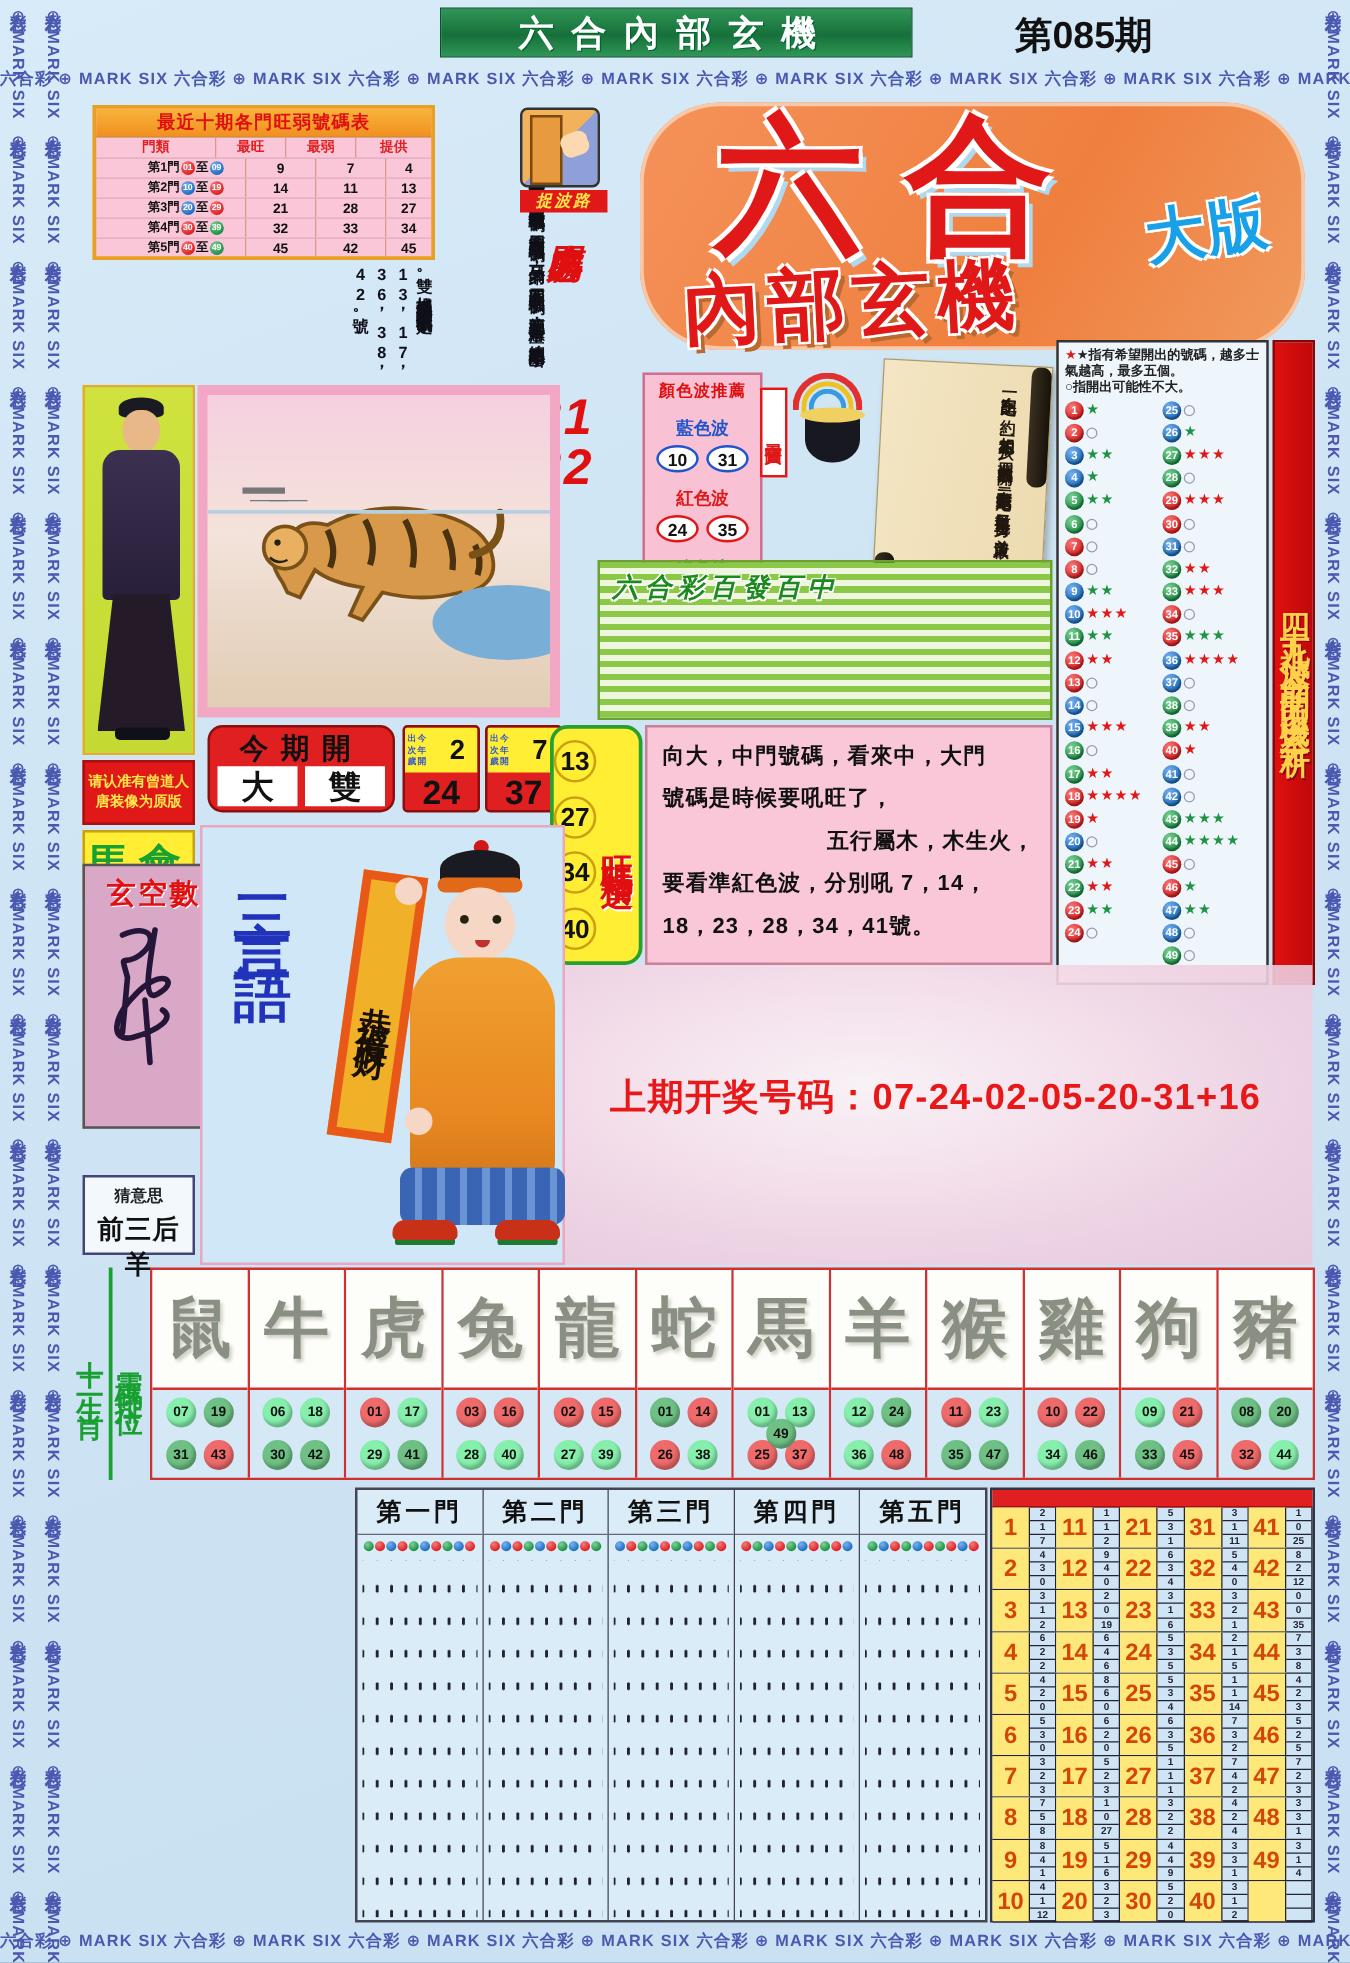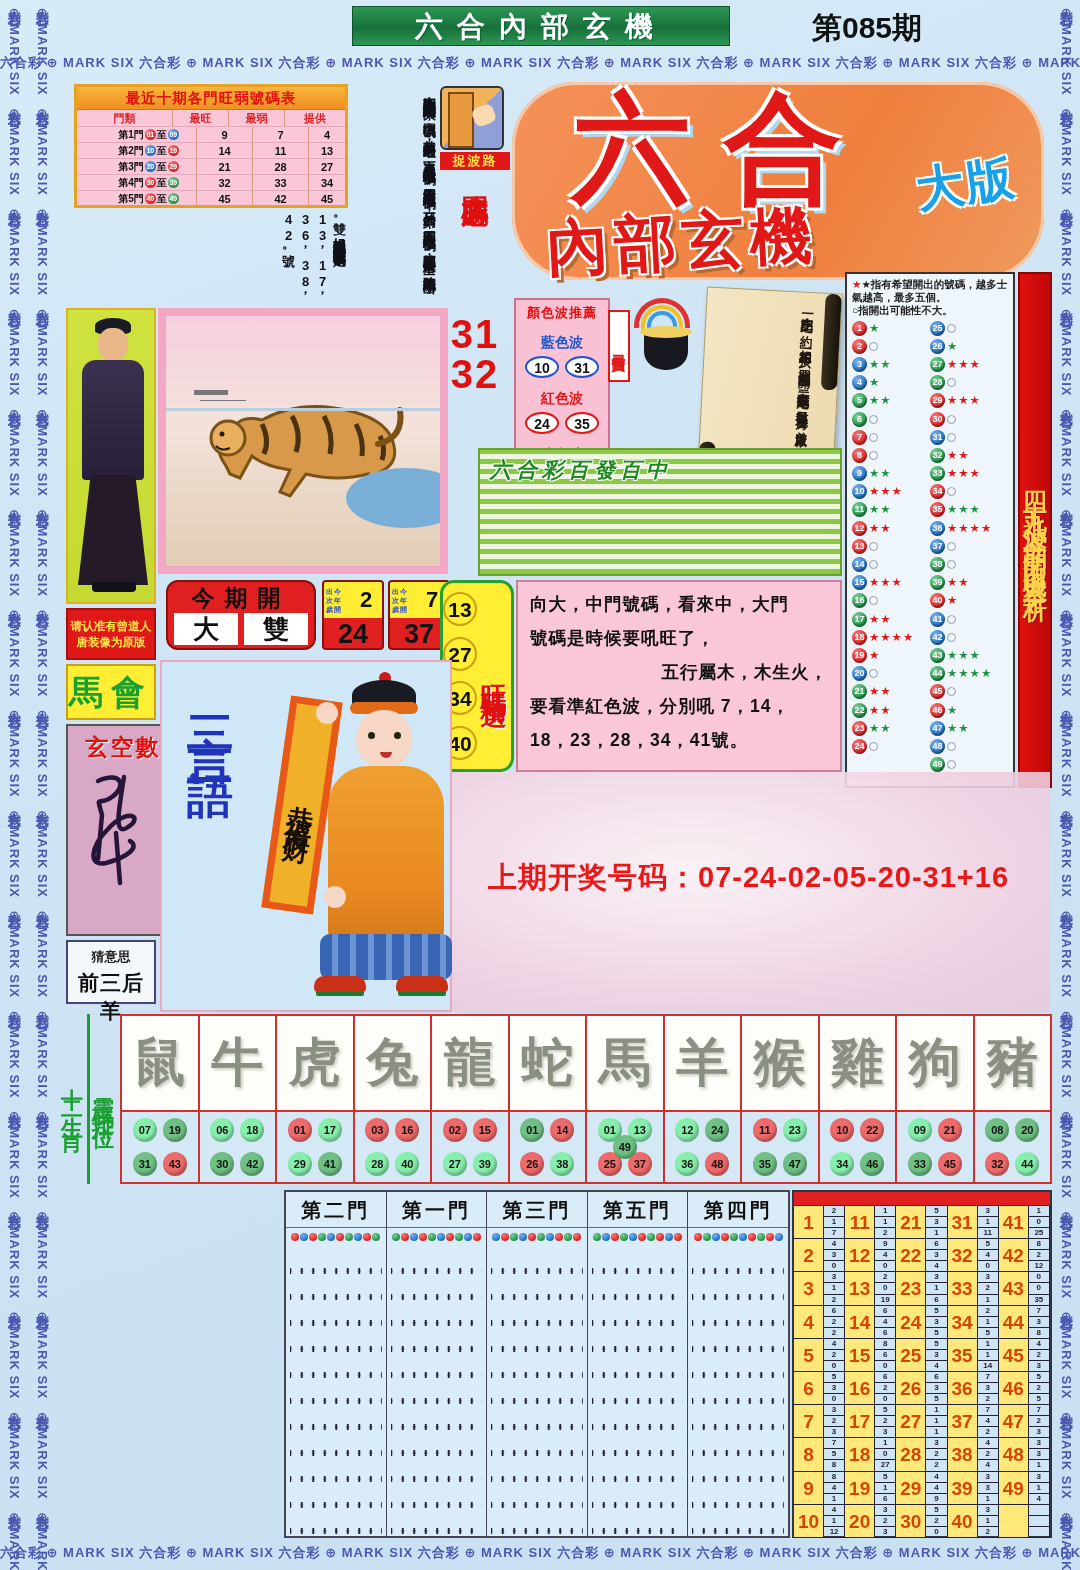--- a/index.html
+++ b/index.html
@@ -32,37 +32,37 @@
   .hot-row div{color:#111;text-align:center;}
   .hc1{width:96px;border-right:1px solid #d98;} .hc2,.hc3{width:56px;border-right:1px solid #d98;} .hc4{flex:1;}
   .hot-row{border-top:1px solid #e4a8bc;}
   .gate-cell{display:flex;align-items:center;justify-content:center;gap:1px;font-size:10px;margin-left:24px;}
   .mini-ball{display:inline-block;width:11px;height:11px;border-radius:50%;color:#fff;font-size:7px;line-height:11px;text-align:center;font-weight:bold;}
   
   .vtext{position:absolute;writing-mode:vertical-rl;text-orientation:upright;color:#101018;font-weight:bold;}
   #trend1{left:352px;top:86px;width:86px;height:216px;font-size:13px;line-height:17px;letter-spacing:1px;}
   #trend2{left:96px;top:212px;width:252px;height:96px;font-size:13px;line-height:17px;letter-spacing:1px;}
   
-  .catch{position:absolute;left:440px;top:86px;width:70px;height:220px;}
+  .catch{position:absolute;left:416px;top:86px;width:70px;height:220px;font-style:italic;}
   .catch-pic{width:64px;height:64px;border:2px solid #333;border-radius:6px;background:linear-gradient(135deg,#f2b25c 50%,#8f9fd8 50%);position:relative;overflow:hidden;}
   .catch-pic .door{position:absolute;left:6px;top:4px;width:26px;height:56px;background:#e89a3e;border:2px solid #7a4a10;}
   .catch-pic .hand{position:absolute;right:8px;top:18px;width:22px;height:14px;background:#fcd9b0;border-radius:7px;transform:rotate(-20deg);box-shadow:0 5px 0 #fcd9b0;}
   .catch-label{margin-top:2px;background:#e01818;color:#ffe84a;font-size:13px;font-weight:900;text-align:center;line-height:18px;letter-spacing:2px;}
   .catch-slogan{writing-mode:vertical-rl;text-orientation:upright;color:#e01010;font-size:27px;font-weight:900;height:140px;margin:4px auto 0;letter-spacing:1px;}
   .catch-nums{color:#e01010;font-size:40px;font-weight:900;line-height:40px;text-align:center;letter-spacing:2px;}
   
   .portrait{position:absolute;left:66px;top:308px;width:90px;height:296px;background:linear-gradient(180deg,#cfe23e,#c4da32);border:2px solid #e0b020;overflow:hidden;}
   .p-head{position:absolute;left:30px;top:18px;width:30px;height:34px;background:#e8b888;border-radius:45% 45% 50% 50%;}
   .p-hat{position:absolute;left:27px;top:8px;width:36px;height:16px;background:#1a1a22;border-radius:50% 50% 20% 20%;}
   .p-body{position:absolute;left:14px;top:50px;width:62px;height:120px;background:linear-gradient(180deg,#3c3050,#281f3a);border-radius:14px 14px 4px 4px;}
   .p-skirt{position:absolute;left:10px;top:165px;width:70px;height:110px;background:#241a28;clip-path:polygon(18% 0,82% 0,100% 100%,0 100%);}
   .p-feet{position:absolute;left:24px;top:272px;width:44px;height:10px;background:#101018;border-radius:4px;}
   .caption{position:absolute;left:66px;top:608px;width:90px;height:52px;background:#e01818;color:#ffe84a;font-size:11.5px;font-weight:bold;text-align:center;line-height:10px;display:flex;flex-direction:column;justify-content:center;gap:6px;border:2px solid #a80f0f;}
   .club{position:absolute;left:66px;top:664px;width:90px;height:56px;background:#ffee33;border:2px solid #caa010;color:#18a030;font-size:34px;font-weight:900;text-align:center;line-height:52px;letter-spacing:8px;}
-  .xuankong{position:absolute;left:66px;top:724px;width:114px;height:212px;background:#d8a8c6;border:2px solid #555;}
+  .xuankong{position:absolute;left:66px;top:691px;width:114px;height:212px;background:#d8a8c6;border:2px solid #555;}
   .xk-title{color:#e01010;font-size:23px;font-weight:900;text-align:center;letter-spacing:2px;margin-top:6px;text-shadow:1px 1px 0 #fff;}
   .guess{position:absolute;left:66px;top:940px;width:90px;height:64px;background:#f2f8fc;border:2px solid #447;text-align:center;}
   .guess-label{font-size:13px;font-weight:bold;color:#222;margin-top:6px;}
   .guess-val{font-size:21px;font-weight:900;color:#111;margin-top:3px;letter-spacing:1px;}
   
   .tiger-frame{position:absolute;left:158px;top:308px;width:290px;height:266px;background:#f2a8c4;padding:8px;}
   .tiger-scene{width:100%;height:100%;background:linear-gradient(180deg,#f6cfe0 0%,#f3e3da 45%,#ead8c8 70%,#e2cdb5 100%);position:relative;overflow:hidden;}
   .sea{position:absolute;left:0;top:92px;width:100%;height:3px;background:#b8cfe0;}
   .hill{position:absolute;right:-26px;bottom:38px;width:120px;height:60px;border-radius:50%;background:#79aed6;}
   .pier{position:absolute;left:28px;top:74px;width:34px;height:5px;background:#777;box-shadow:4px 8px 0 -2px #777,20px 8px 0 -2px #777;}
@@ -757,96 +757,96 @@
             <span class="zball green">20</span>
             <span class="zball red">32</span>
             <span class="zball blue">44</span>
           </div>
         </div>
       </div>
   </div>
 
   <div class="gates" id="gates">
       <div class="g-col">
+        <div class="g-head">第一門</div>
+        <div class="g-balls">
+          <span class="g-ball green"></span>
+          <span class="g-ball red"></span>
+          <span class="g-ball blue"></span>
+          <span class="g-ball red"></span>
+          <span class="g-ball green"></span>
+          <span class="g-ball blue"></span>
+          <span class="g-ball red"></span>
+          <span class="g-ball green"></span>
+          <span class="g-ball blue"></span>
+          <span class="g-ball red"></span>
+        </div>
+        <div class="g-dots"></div>
+      </div>
+      <div class="g-col">
         <div class="g-head">第二門</div>
         <div class="g-balls">
           <span class="g-ball red"></span>
           <span class="g-ball blue"></span>
           <span class="g-ball red"></span>
           <span class="g-ball green"></span>
           <span class="g-ball blue"></span>
           <span class="g-ball red"></span>
           <span class="g-ball green"></span>
           <span class="g-ball blue"></span>
           <span class="g-ball red"></span>
           <span class="g-ball green"></span>
-        </div>
-        <div class="g-dots"></div>
-      </div>
-      <div class="g-col">
-        <div class="g-head">第一門</div>
-        <div class="g-balls">
-          <span class="g-ball green"></span>
-          <span class="g-ball red"></span>
-          <span class="g-ball blue"></span>
-          <span class="g-ball red"></span>
-          <span class="g-ball green"></span>
-          <span class="g-ball blue"></span>
-          <span class="g-ball red"></span>
-          <span class="g-ball green"></span>
-          <span class="g-ball blue"></span>
-          <span class="g-ball red"></span>
         </div>
         <div class="g-dots"></div>
       </div>
       <div class="g-col">
         <div class="g-head">第三門</div>
         <div class="g-balls">
           <span class="g-ball blue"></span>
           <span class="g-ball red"></span>
           <span class="g-ball green"></span>
           <span class="g-ball blue"></span>
           <span class="g-ball red"></span>
           <span class="g-ball green"></span>
           <span class="g-ball blue"></span>
           <span class="g-ball red"></span>
           <span class="g-ball green"></span>
           <span class="g-ball red"></span>
         </div>
         <div class="g-dots"></div>
       </div>
       <div class="g-col">
+        <div class="g-head">第四門</div>
+        <div class="g-balls">
+          <span class="g-ball red"></span>
+          <span class="g-ball green"></span>
+          <span class="g-ball blue"></span>
+          <span class="g-ball red"></span>
+          <span class="g-ball green"></span>
+          <span class="g-ball blue"></span>
+          <span class="g-ball red"></span>
+          <span class="g-ball green"></span>
+          <span class="g-ball red"></span>
+          <span class="g-ball blue"></span>
+        </div>
+        <div class="g-dots"></div>
+      </div>
+      <div class="g-col">
         <div class="g-head">第五門</div>
         <div class="g-balls">
           <span class="g-ball green"></span>
           <span class="g-ball blue"></span>
           <span class="g-ball red"></span>
           <span class="g-ball green"></span>
           <span class="g-ball blue"></span>
           <span class="g-ball red"></span>
           <span class="g-ball green"></span>
           <span class="g-ball red"></span>
           <span class="g-ball blue"></span>
           <span class="g-ball red"></span>
-        </div>
-        <div class="g-dots"></div>
-      </div>
-      <div class="g-col">
-        <div class="g-head">第四門</div>
-        <div class="g-balls">
-          <span class="g-ball red"></span>
-          <span class="g-ball green"></span>
-          <span class="g-ball blue"></span>
-          <span class="g-ball red"></span>
-          <span class="g-ball green"></span>
-          <span class="g-ball blue"></span>
-          <span class="g-ball red"></span>
-          <span class="g-ball green"></span>
-          <span class="g-ball red"></span>
-          <span class="g-ball blue"></span>
         </div>
         <div class="g-dots"></div>
       </div>
     </div>
 
   <div class="statgrid">
     <div class="sg-strip"></div>
     <div id="sg-rows">
         <div class="sg-row">
           <div class="sg-num">1</div>

